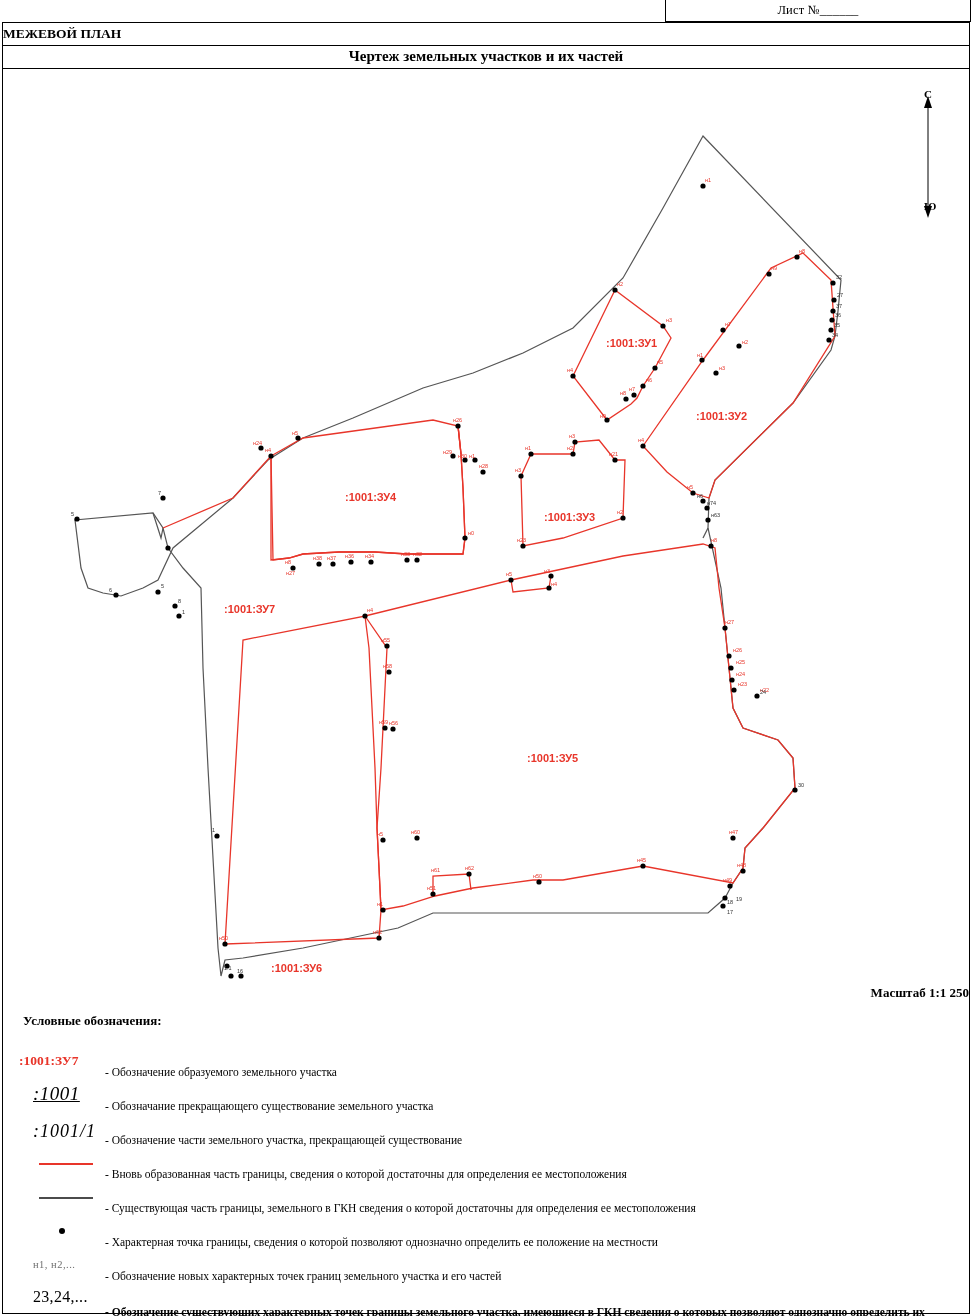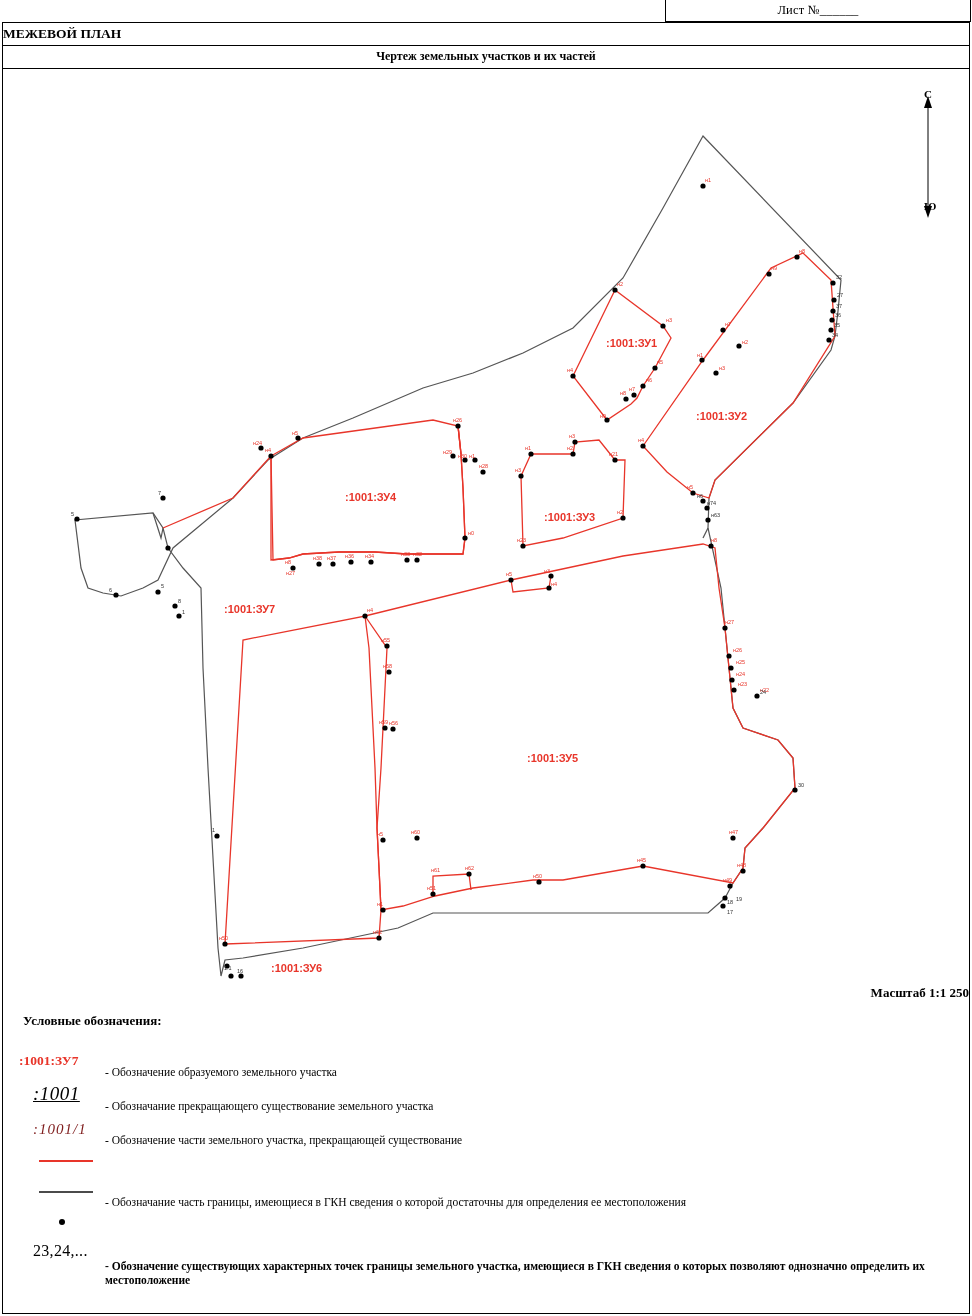--- a/index.html
+++ b/index.html
@@ -61,21 +61,21 @@
   }
   .subtitle-bar {
     position: absolute;
     top: 22px;
     left: 0;
     right: 0;
     height: 23px;
     border-bottom: 1px solid #000;
     text-align: center;
     font-weight: bold;
-    font-size: 12px;
+    font-size: 15px;
     line-height: 23px;
   }
 
   
   .drawing {
     position: absolute;
     top: 45px;
     left: 0;
     width: 966px;
     height: 915px;
@@ -150,23 +150,23 @@
     top: 1px;
     font-size: 19px;
     font-style: italic;
     text-decoration: underline;
     letter-spacing: 0.5px;
   }
   .sym-u10011 {
     position: absolute;
     left: 14px;
     top: 5px;
-    font-size: 15px;
+    font-size: 18px;
     font-style: italic;
-    color: #7f1d1d;
+    color: #000000;
     letter-spacing: 1px;
   }
   .sym-line-red {
     position: absolute;
     left: 20px;
     top: 13px;
     width: 54px;
     height: 0;
     border-top: 2px solid #e8352a;
   }
@@ -508,35 +508,43 @@
         <div class="legend-sym">
           <span class="sym-u10011">:1001/1</span>
         </div>
         <div class="legend-txt">- Обозначение части земельного участка, прекращающей существование</div>
       </div>
 
       <div class="legend-row">
         <div class="legend-sym">
           <span class="sym-line-red"></span>
         </div>
+        <div class="legend-txt">- Вновь образованная часть границы, сведения о которой достаточны для определения ее местоположения</div>
       </div>
 
       <div class="legend-row">
         <div class="legend-sym">
           <span class="sym-line-gray"></span>
         </div>
-        <div class="legend-txt">- Обозначание часть границы, имеющиеся в ГКН сведения о которой достаточны для определения ее местоположения</div>
+        <div class="legend-txt">- Существующая часть границы, земельного в ГКН сведения о которой достаточны для определения ее местоположения</div>
       </div>
 
       <div class="legend-row">
         <div class="legend-sym">
           <span class="sym-dot"></span>
         </div>
-      </div>
-
+        <div class="legend-txt">- Характерная точка границы, сведения о которой позволяют однозначно определить ее положение на местности</div>
+      </div>
+
+      <div class="legend-row">
+        <div class="legend-sym">
+          <span class="sym-small-gray">н1, н2,...</span>
+        </div>
+        <div class="legend-txt">- Обозначение новых характерных точек границ земельного участка и его частей</div>
+      </div>
 
       <div class="legend-row tall">
         <div class="legend-sym">
           <span class="sym-nums">23,24,...</span>
         </div>
         <div class="legend-txt">- Обозначение существующих  характерных точек границы земельного участка, имеющиеся в ГКН сведения о которых позволяют однозначно определить их местоположение</div>
       </div>
 
     </div>
 

